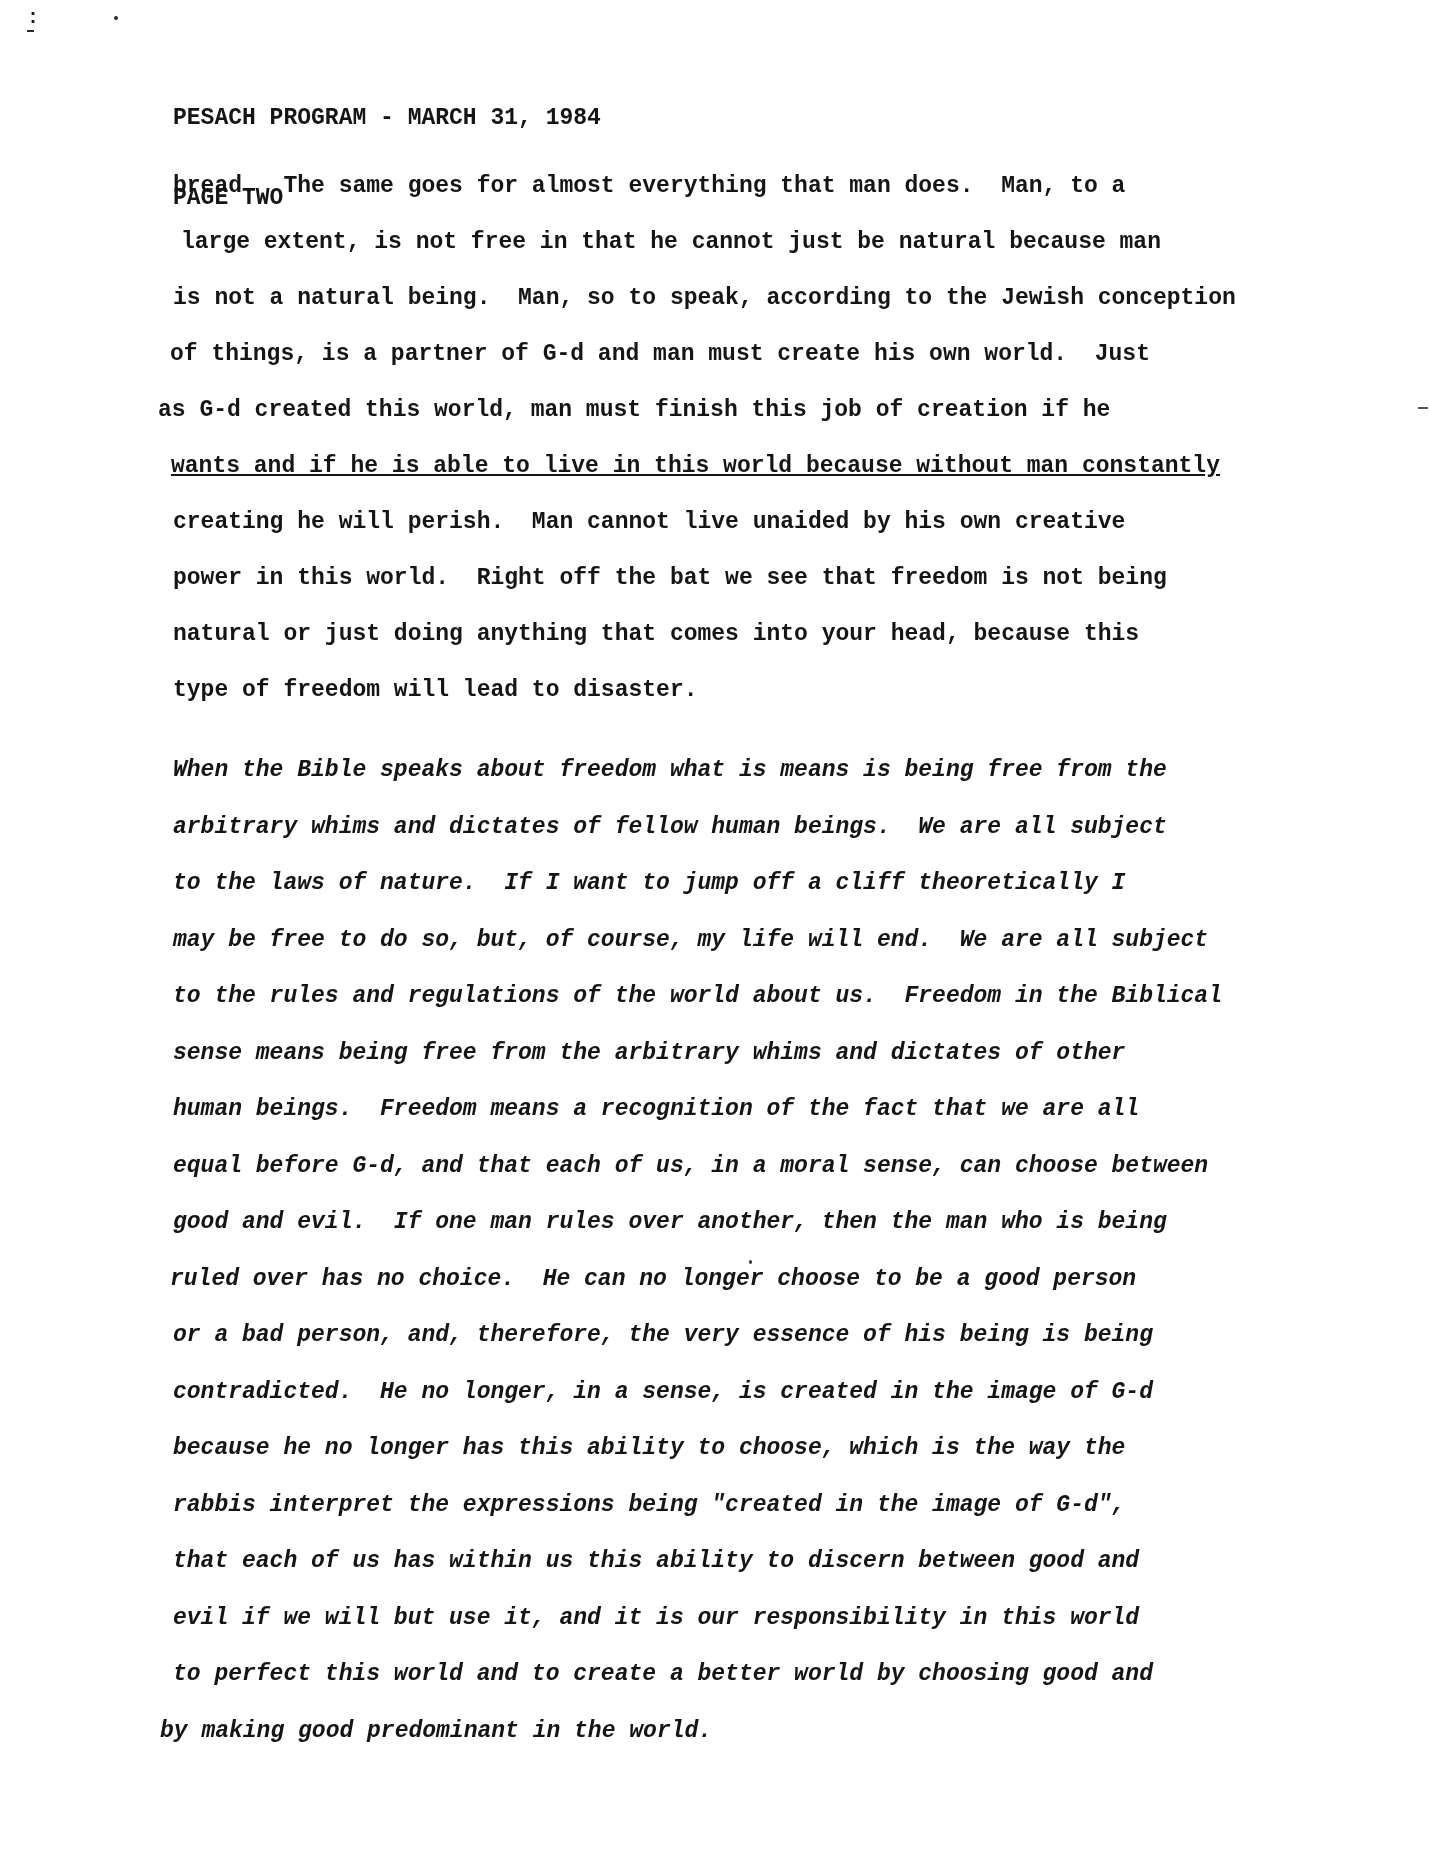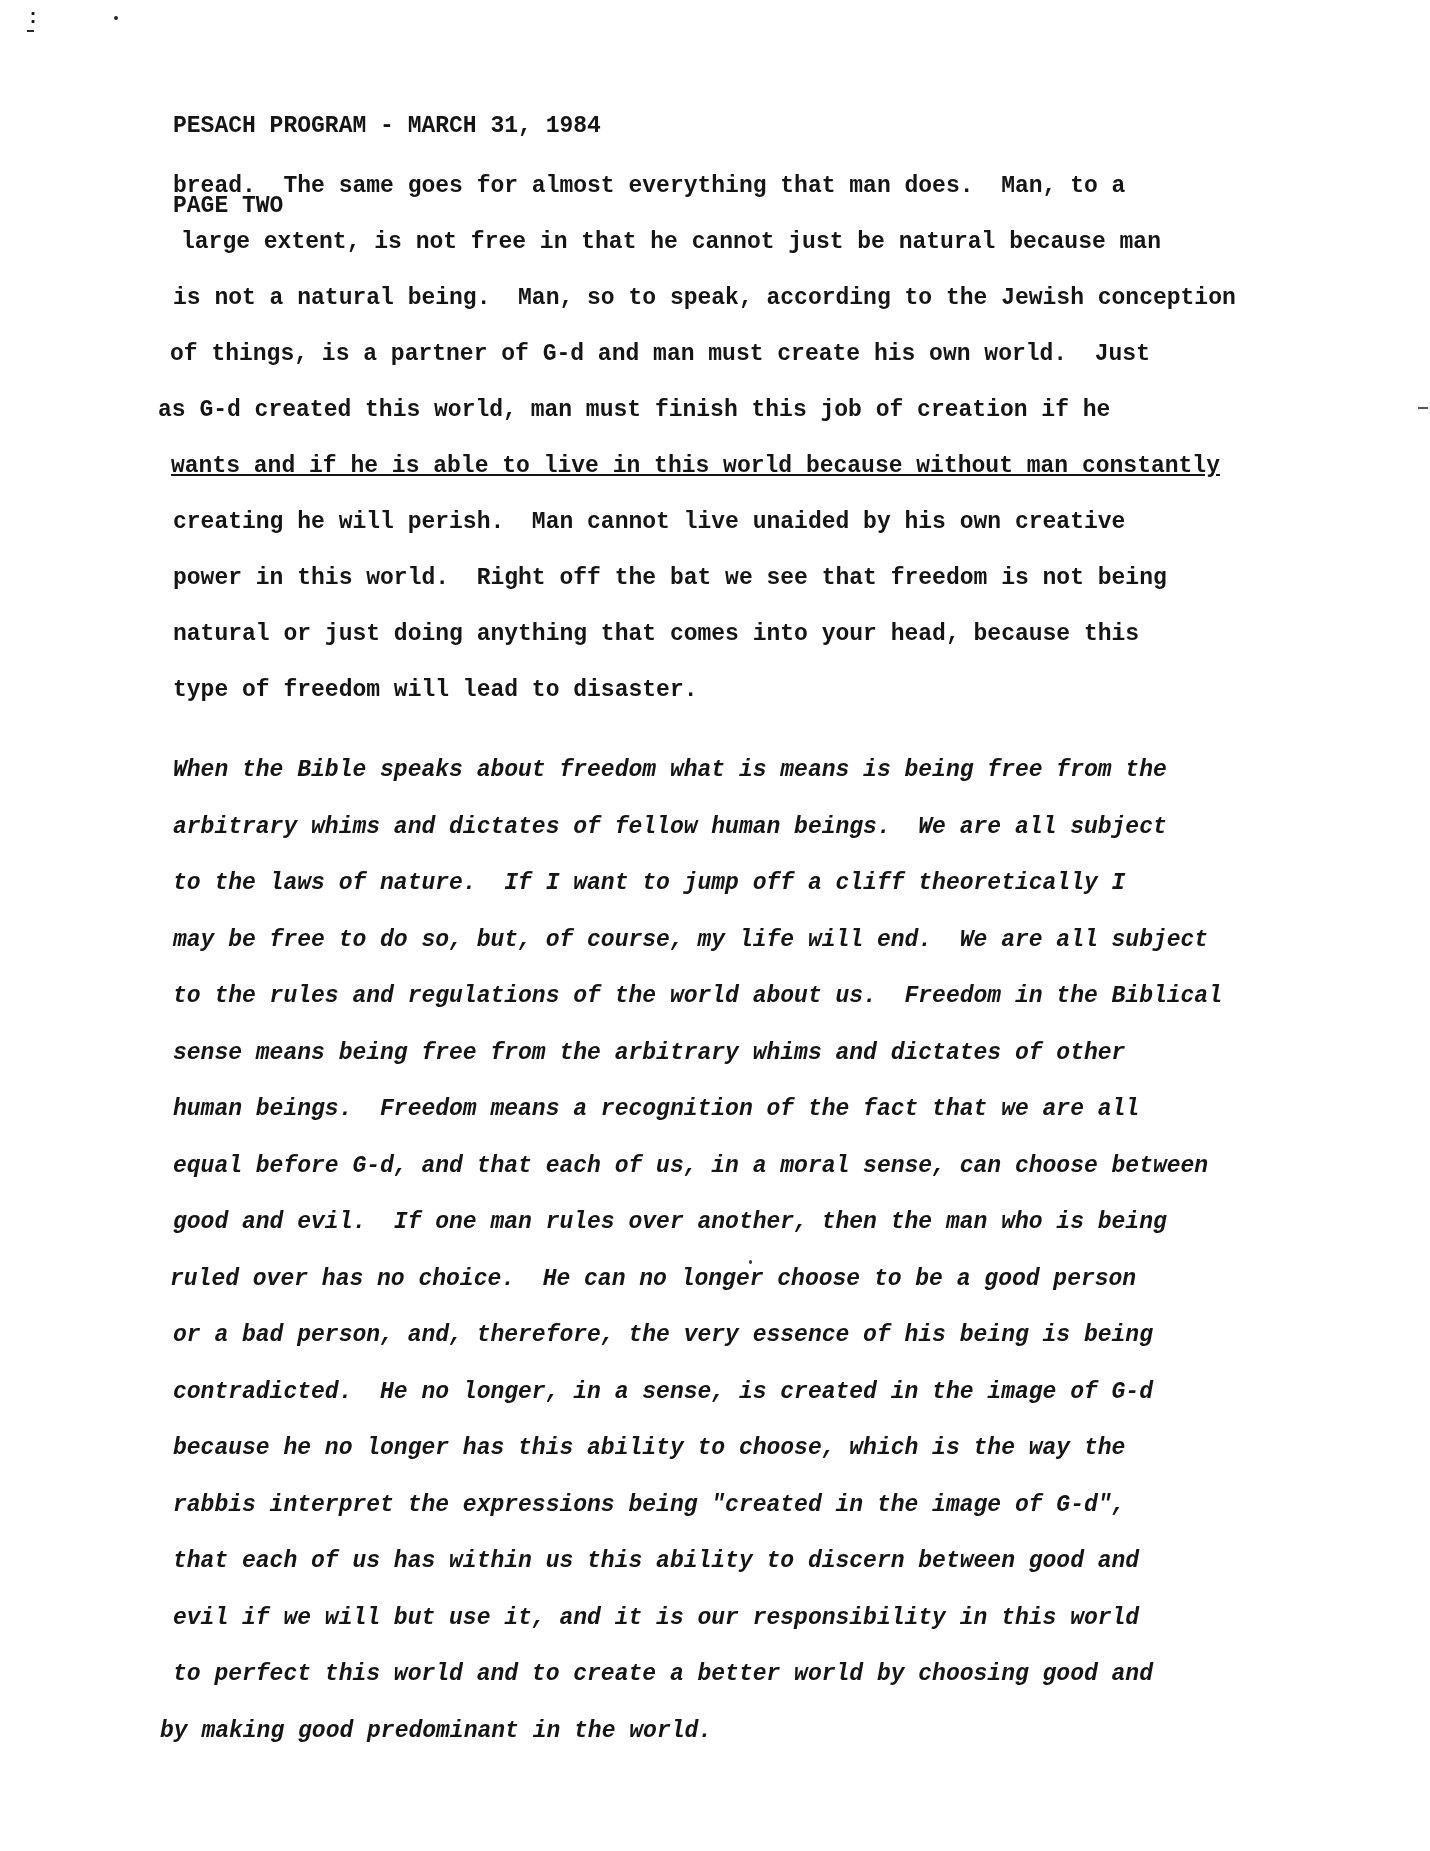--- a/index.html
+++ b/index.html
@@ -18,21 +18,21 @@
   }
   .typewriter {
     font-family: "Liberation Mono", "DejaVu Sans Mono", monospace;
     font-weight: 700;
     font-size: 23px;
     color: #151515;
   }
   .header {
     position: absolute;
     left: 173px;
-    top: 60px;
+    top: 52px;
     line-height: 26.5px;
     white-space: pre;
   }
   .para {
     position: absolute;
     left: 173px;
     white-space: pre;
   }
   .para1 { top: 158px; line-height: 56px; }
   .para2 { top: 742px; line-height: 56.5px; font-style: italic; }

